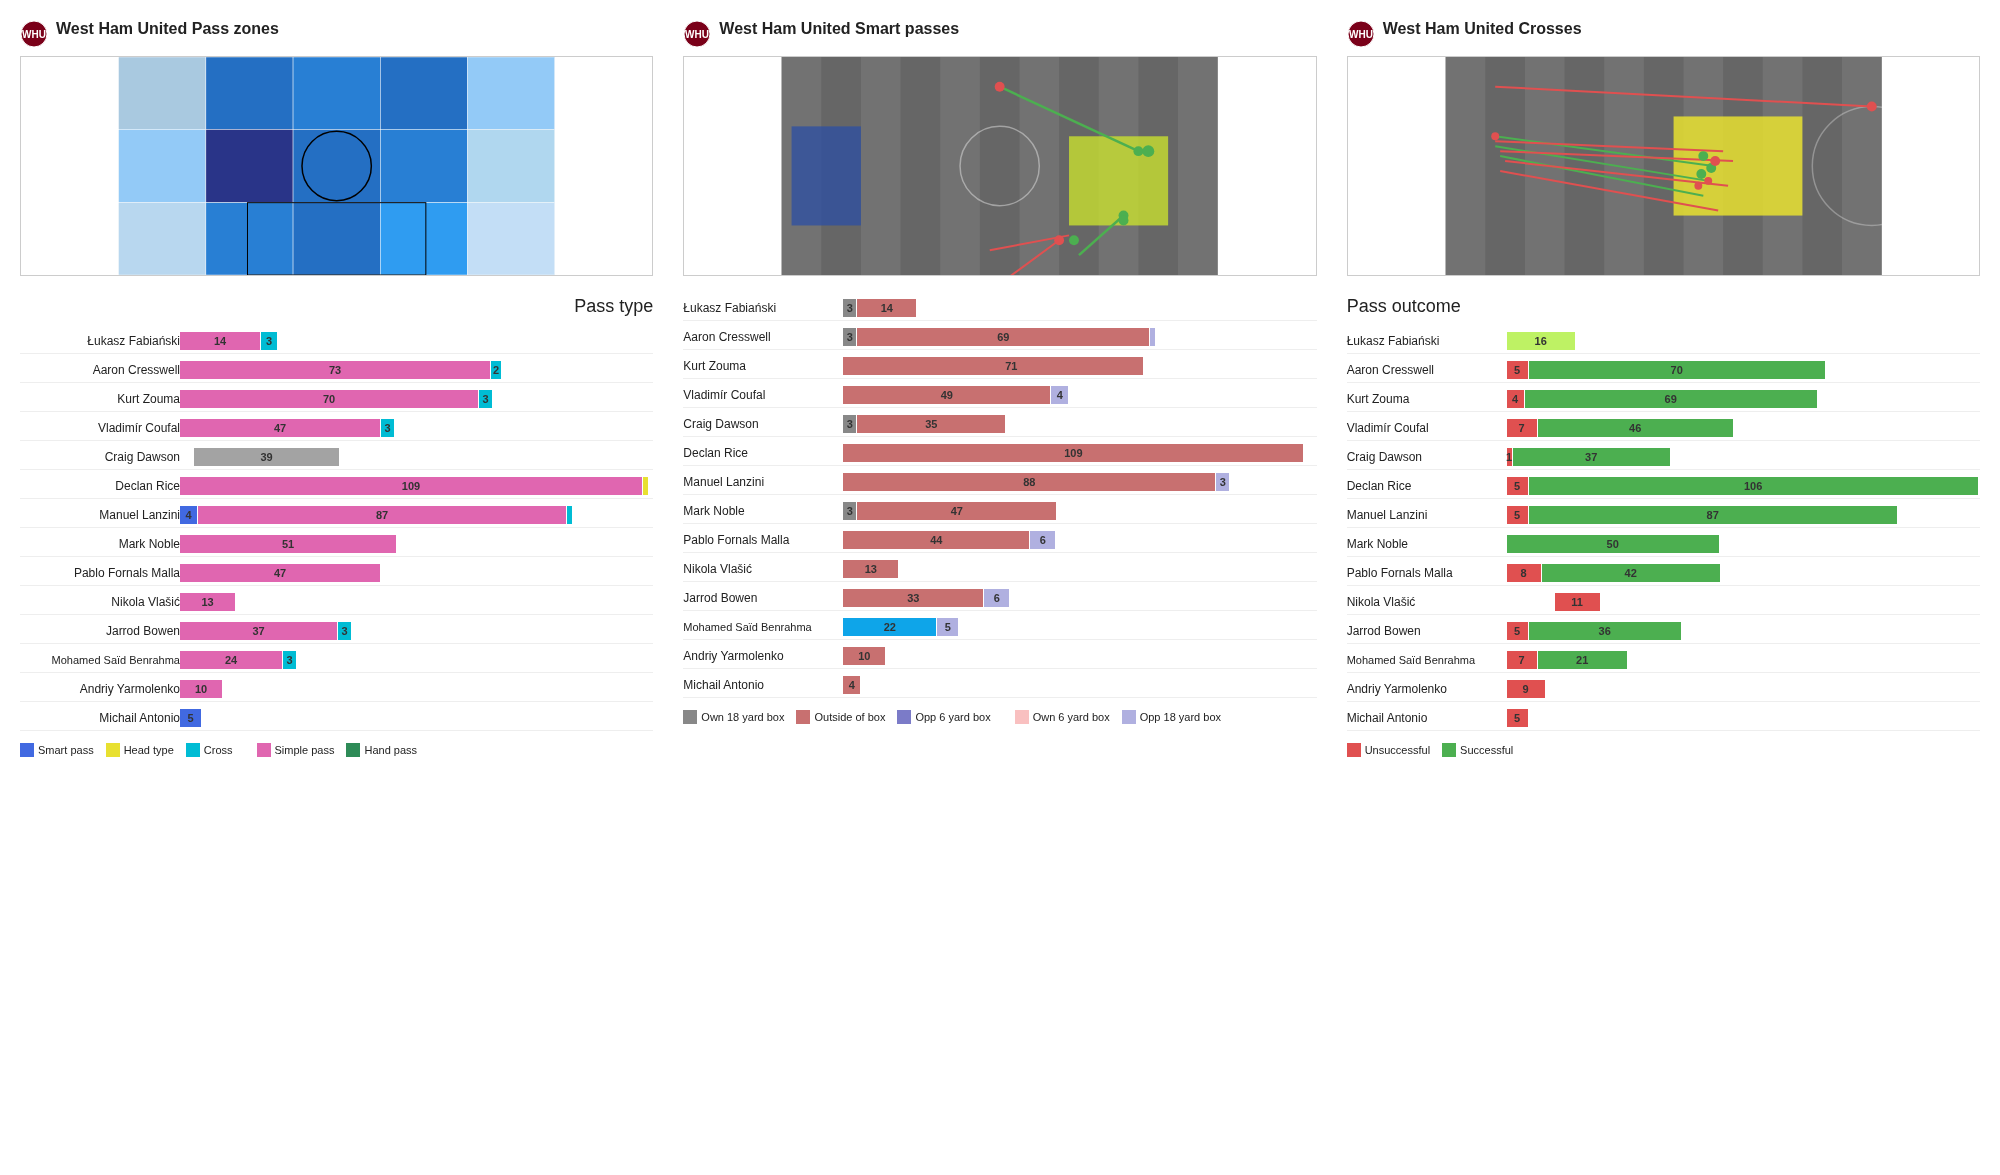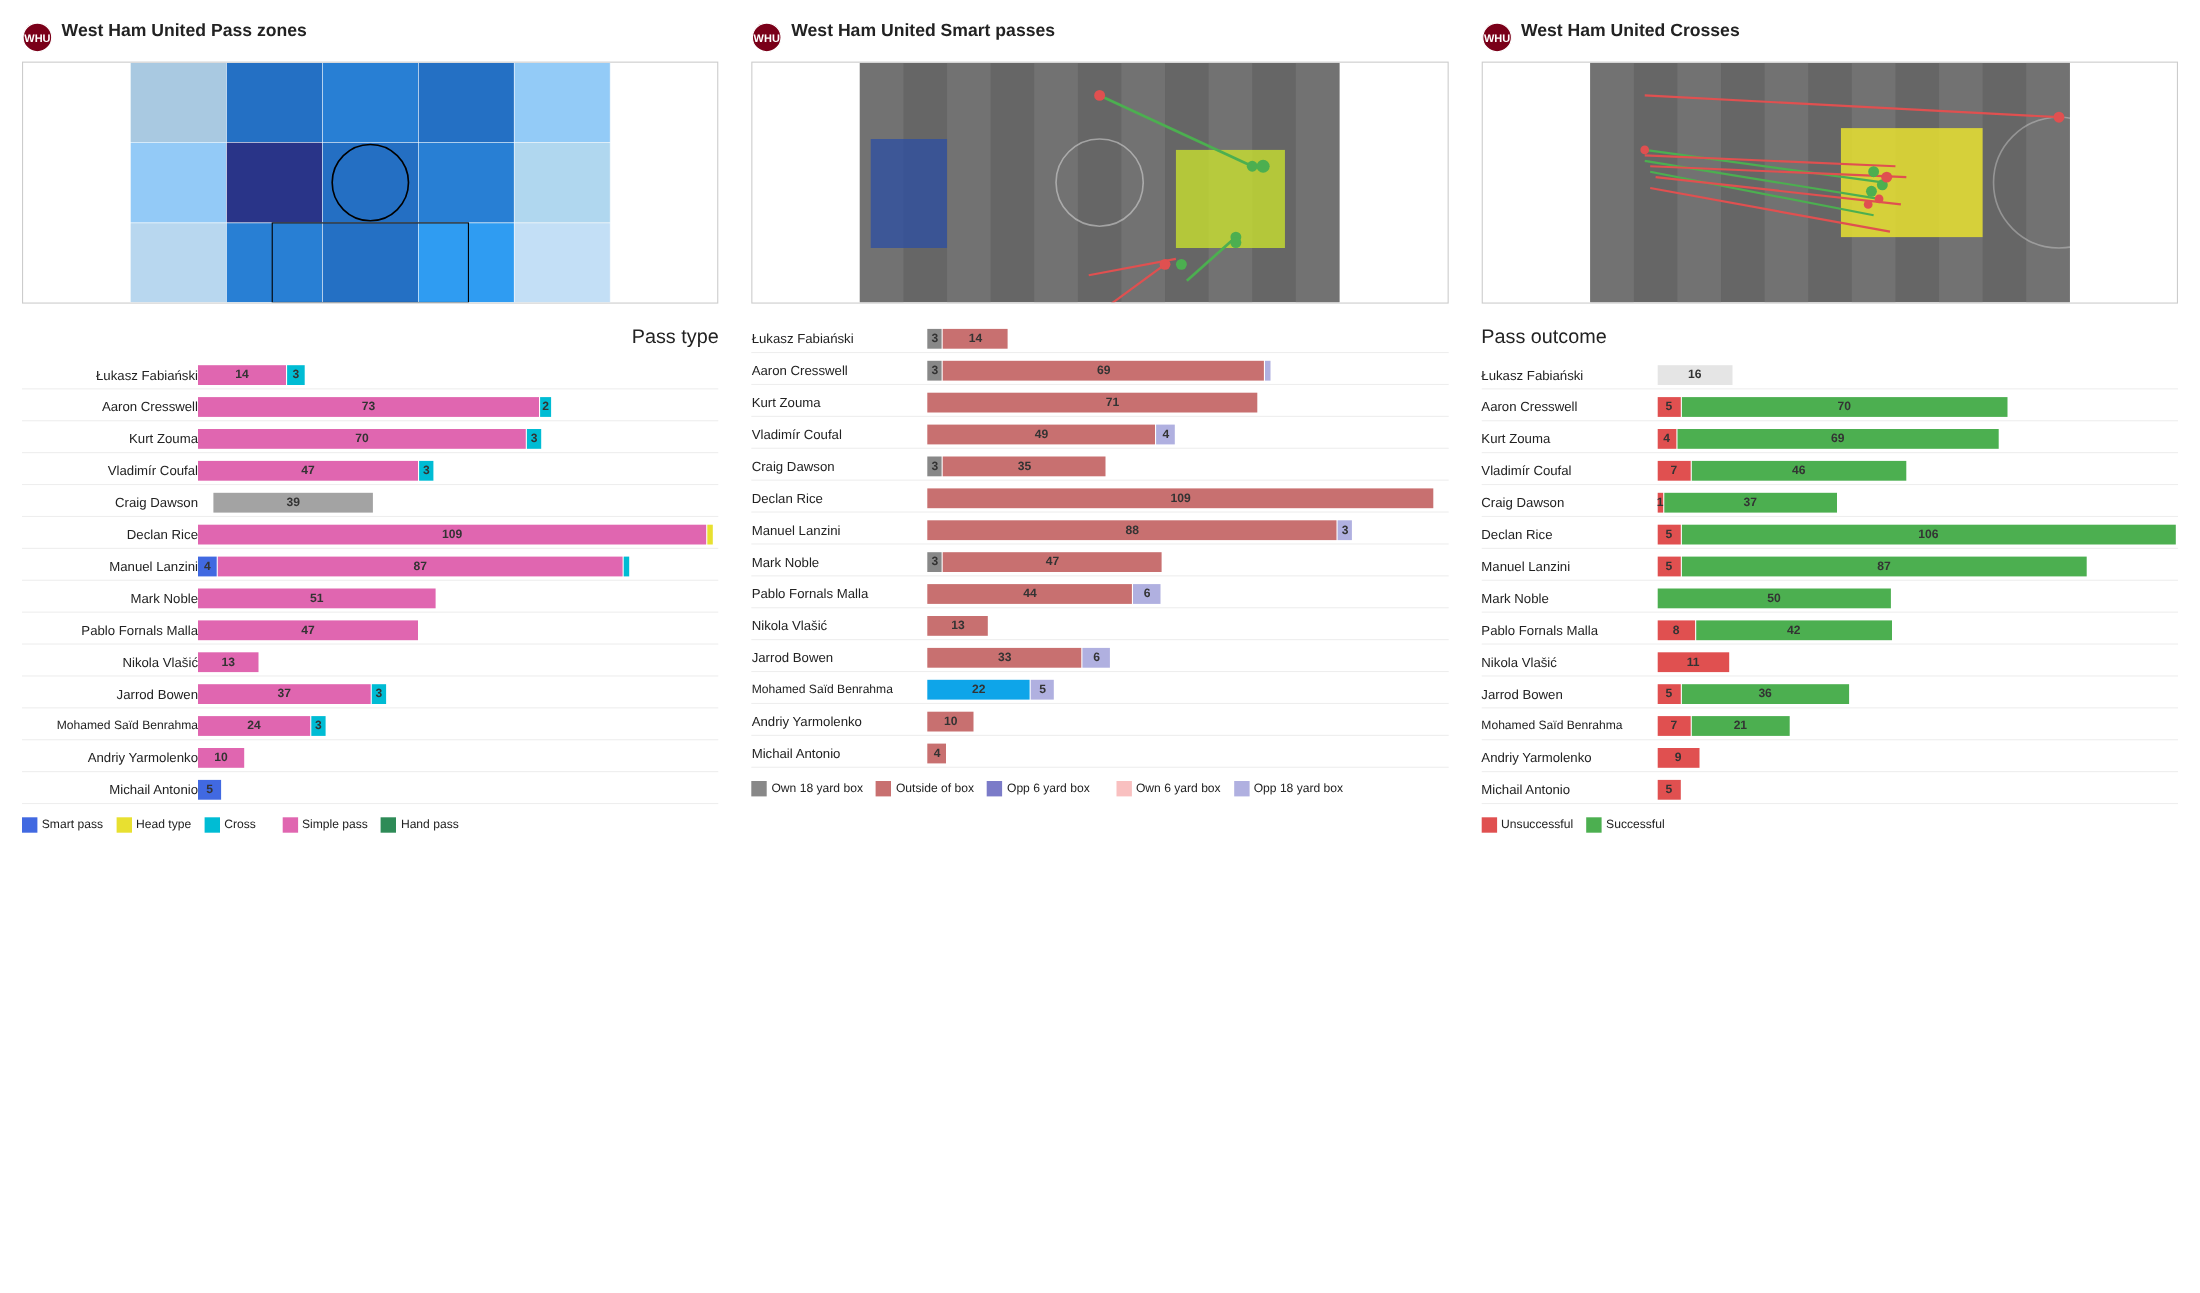--- a/index.html
+++ b/index.html
@@ -398,21 +398,21 @@
         </div>
       </div>
     </div>
 
     <div class="data-section" style="flex:1;">
       <div class="section-title">Pass outcome</div>
 
       <div class="player-row">
         <span class="player-name">Łukasz Fabiański</span>
         <div class="bar-container">
-          <div class="bar" style="background:#e5e5e5; width:68px;">16</div>
+          <div class="bar" style="background:#bef264; width:68px;">16</div>
         </div>
       </div>
       <div class="player-row">
         <span class="player-name">Aaron Cresswell</span>
         <div class="bar-container">
           <div class="bar" style="background:#e05050; width:21px;">5</div>
           <div class="bar" style="background:#4caf50; width:296px;">70</div>
         </div>
       </div>
       <div class="player-row">
@@ -459,21 +459,21 @@
       <div class="player-row">
         <span class="player-name">Pablo Fornals Malla</span>
         <div class="bar-container">
           <div class="bar" style="background:#e05050; width:34px;">8</div>
           <div class="bar" style="background:#4caf50; width:178px;">42</div>
         </div>
       </div>
       <div class="player-row">
         <span class="player-name">Nikola Vlašić</span>
         <div class="bar-container">
-          <div class="bar" style="background:#e05050; width:65px;">11</div>
+          <div class="bar" style="background:#e05050; width:45px;margin-left:48px;">11</div>
         </div>
       </div>
       <div class="player-row">
         <span class="player-name">Jarrod Bowen</span>
         <div class="bar-container">
           <div class="bar" style="background:#e05050; width:21px;">5</div>
           <div class="bar" style="background:#4caf50; width:152px;">36</div>
         </div>
       </div>
       <div class="player-row">

